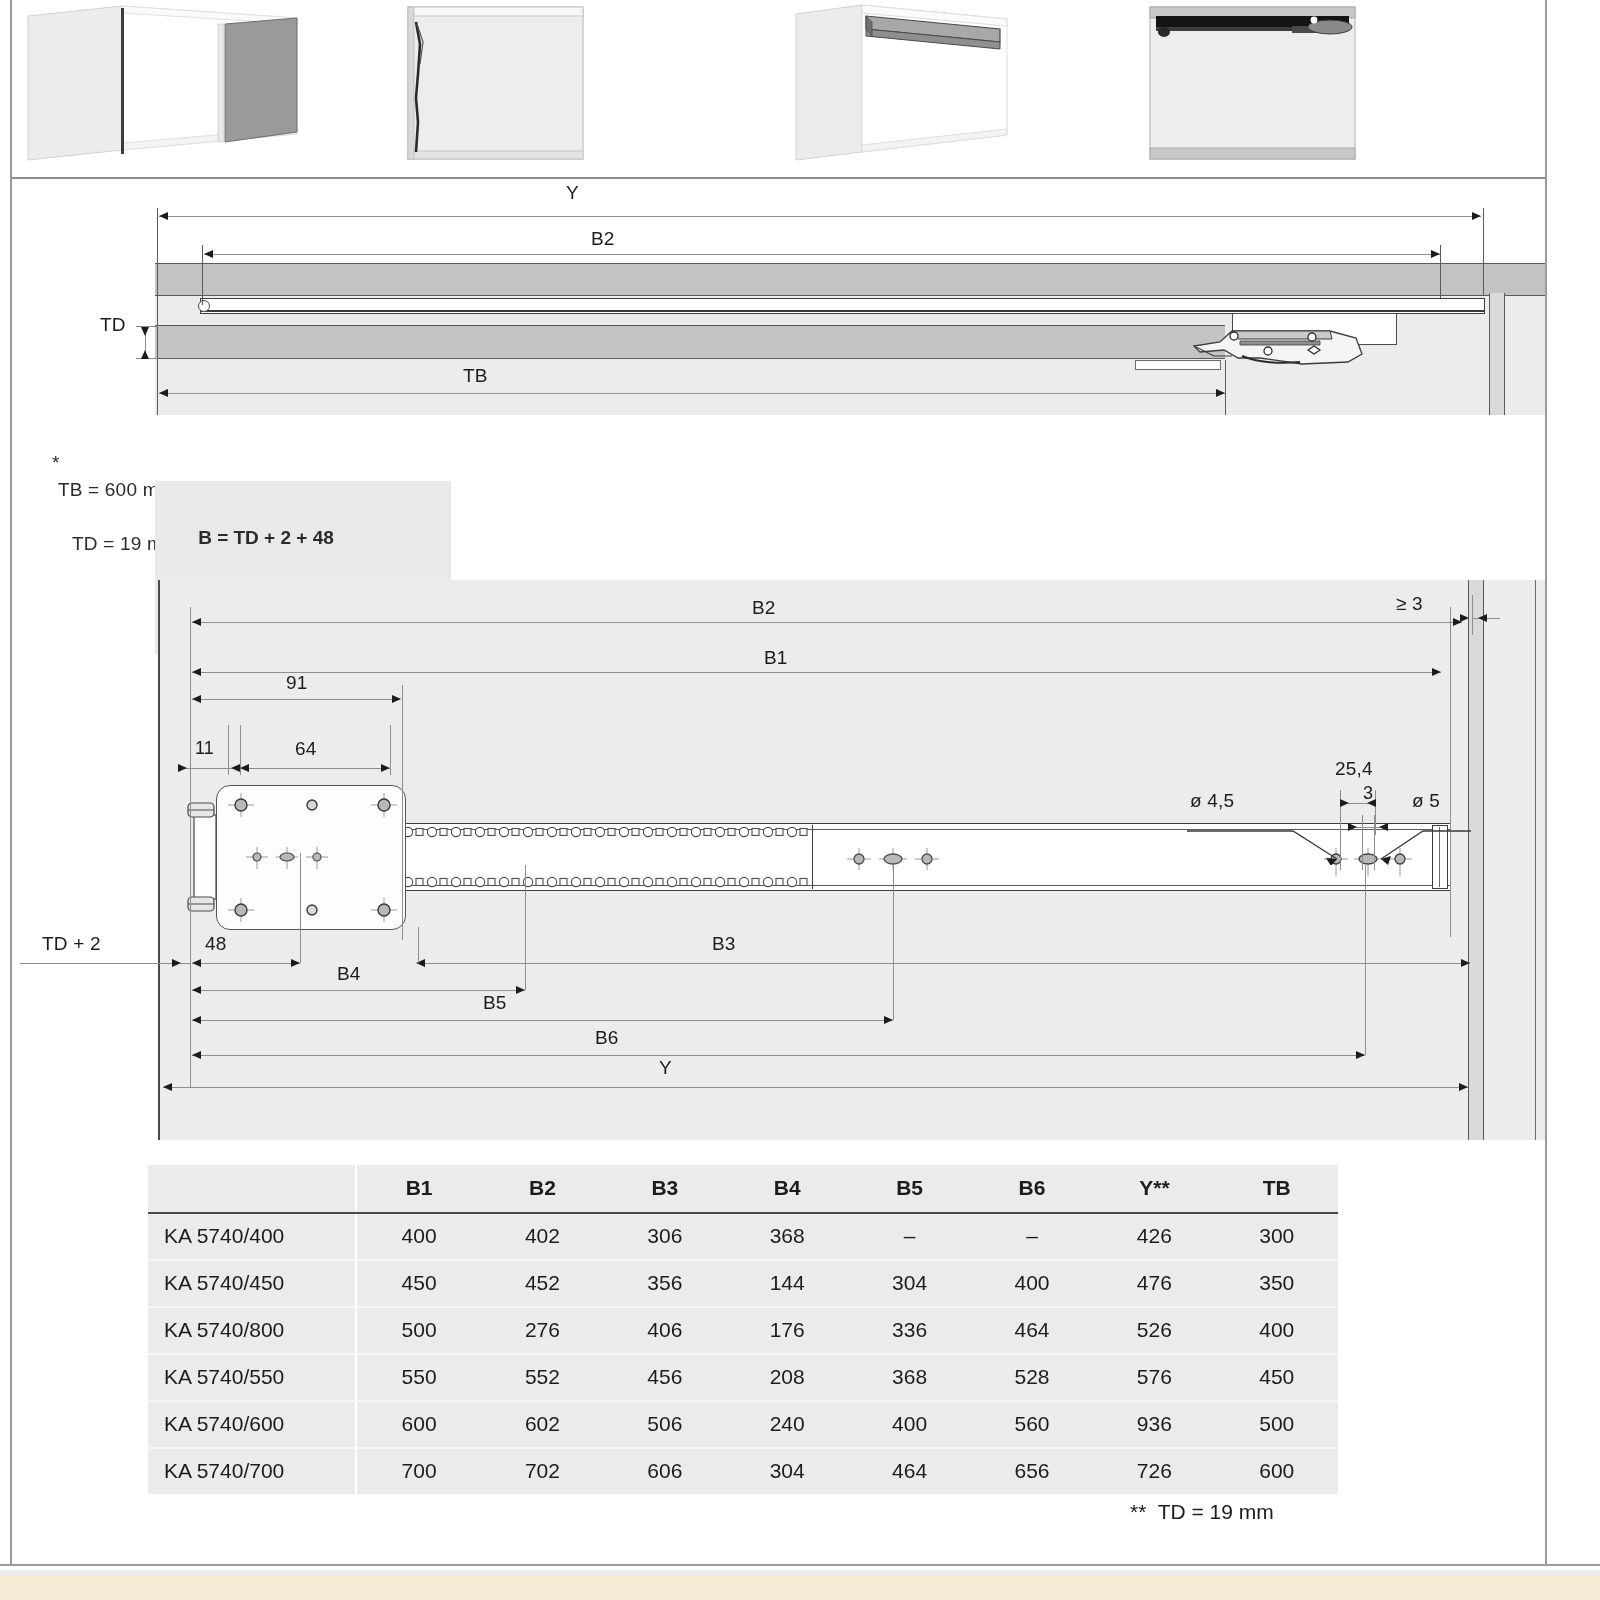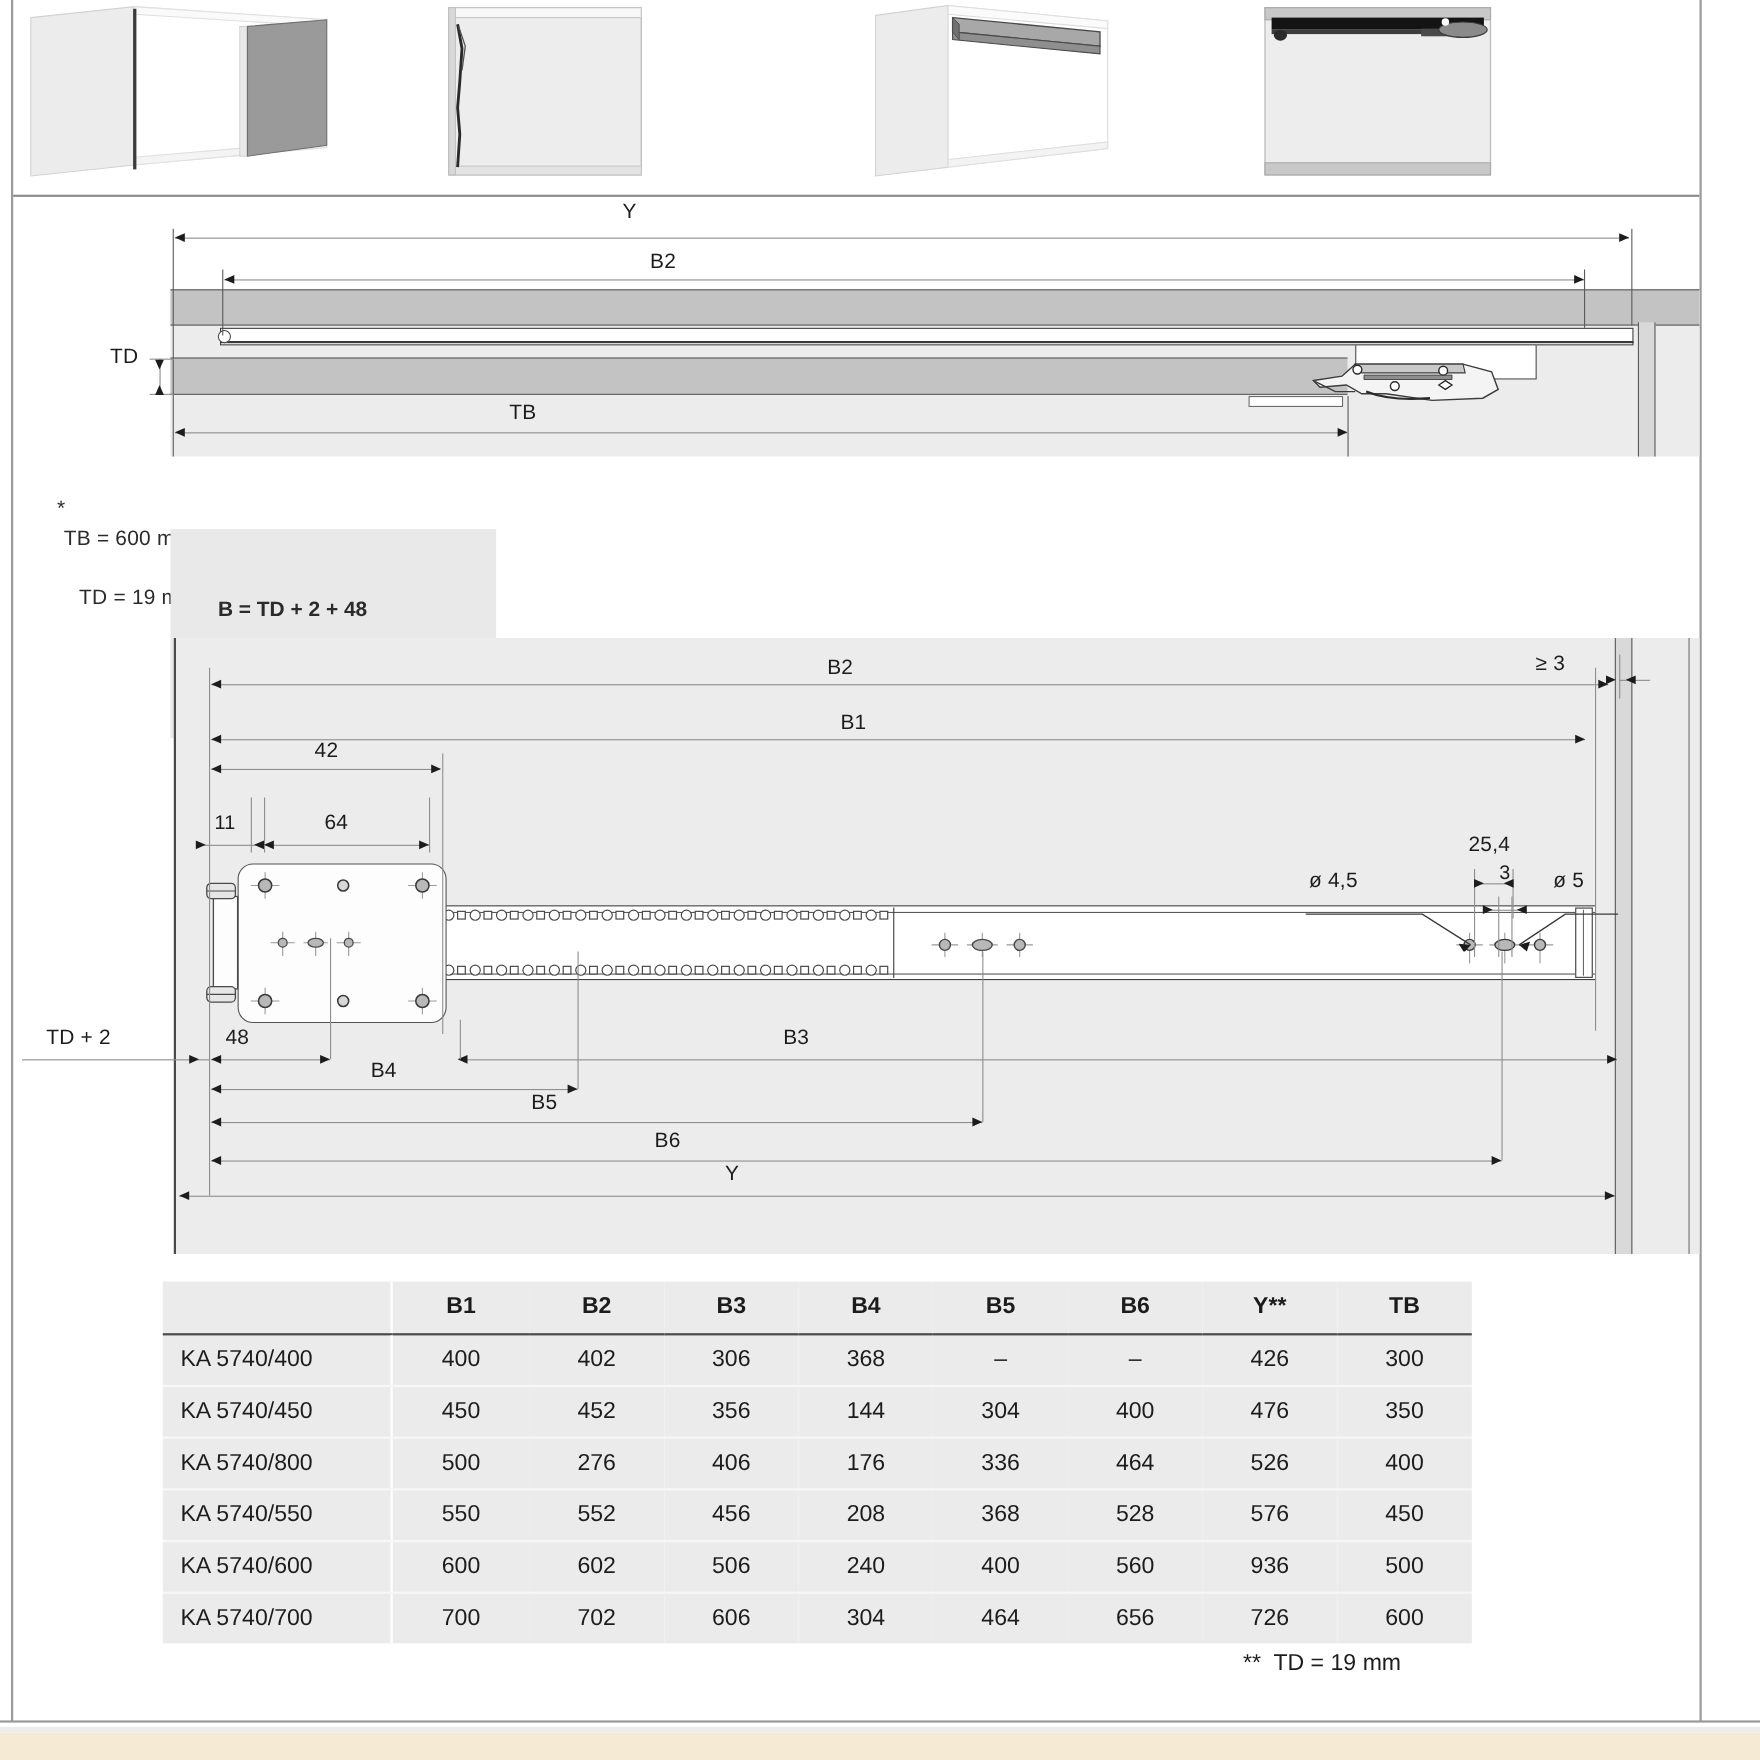--- a/index.html
+++ b/index.html
@@ -58,21 +58,21 @@
   .arw.u { border-left:4px solid transparent; border-right:4px solid transparent; border-bottom:9px solid #1c1c1c; }
   .arw.d { border-left:4px solid transparent; border-right:4px solid transparent; border-top:9px solid #1c1c1c; }
 
   
   .note {
     position:absolute; font-size:19px; color:#2b2b2b; line-height:27px;
     white-space:pre; letter-spacing:0.2px;
   }
   .formula-box {
     position:absolute; background:#e9e9e9;
-    padding:30px 18px 15px 22px;
+    padding:13px 18px 15px 22px;
     font-size:19px; color:#2b2b2b; line-height:29px; white-space:pre;
     font-weight:bold;
   }
 
   
   .tbl { position:absolute; left:148px; top:1165px; width:1190px; }
   table { border-collapse:collapse; width:100%; }
   th, td {
     font-size:21px; color:#1c1c1c; text-align:center;
     padding:10px 4px 11px; background:#ebebeb;
@@ -412,21 +412,21 @@
     <div class="dimlbl" style="left:752px; top:22px;">B2</div>
     <div class="ln-thin-h" style="left:192px; top:47px; width:1270px;"></div>
     <div class="arw l" style="left:192px; top:43px;"></div>
     <div class="arw r" style="left:1453px; top:43px;"></div>
 
     <div class="dimlbl" style="left:764px; top:72px;">B1</div>
     <div class="ln-thin-h" style="left:192px; top:97px; width:1249px;"></div>
     <div class="arw l" style="left:192px; top:93px;"></div>
     <div class="arw r" style="left:1432px; top:93px;"></div>
 
-    <div class="dimlbl" style="left:286px; top:97px;">42</div>
+    <div class="dimlbl" style="left:286px; top:97px;">91</div>
     <div class="ln-thin-h" style="left:192px; top:124px; width:208px;"></div>
     <div class="arw l" style="left:192px; top:120px;"></div>
     <div class="arw r" style="left:392px; top:120px;"></div>
 
     <div class="dimlbl sm" style="left:195px; top:163px;">11</div>
     <div class="ln-thin-h" style="left:180px; top:193px; width:60px;"></div>
     <div class="arw r" style="left:178px; top:189px;"></div>
     <div class="arw l" style="left:231px; top:189px;"></div>
 
     <div class="dimlbl" style="left:295px; top:163px;">64</div>

